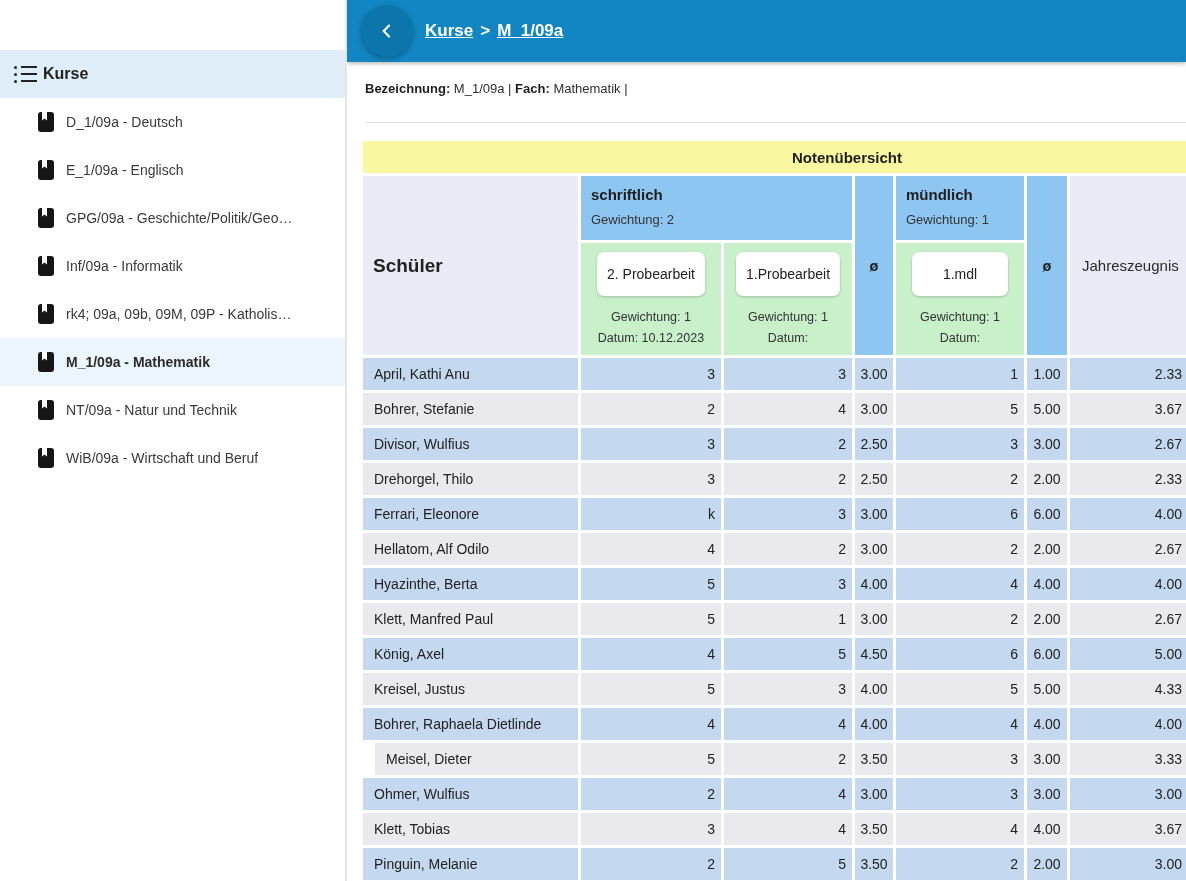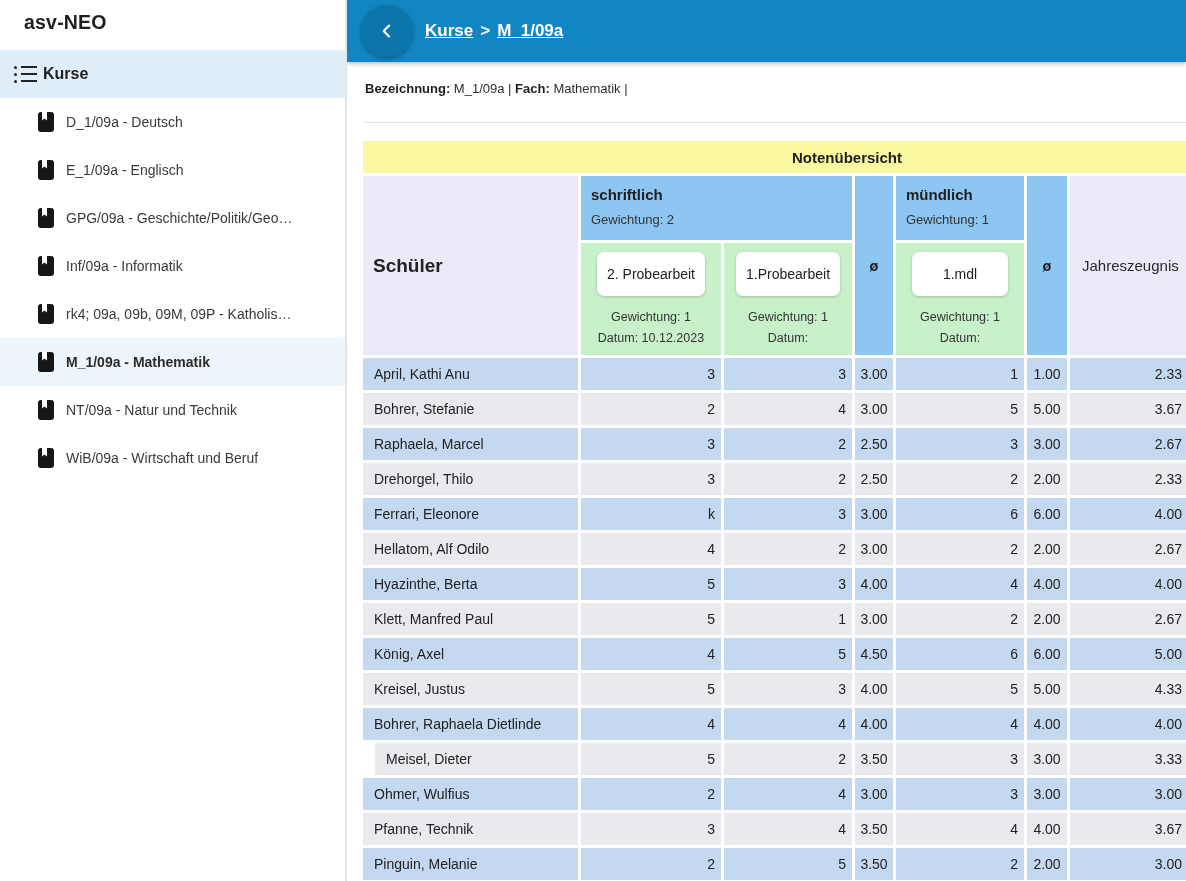--- a/index.html
+++ b/index.html
@@ -68,21 +68,20 @@
   .rc-grade { justify-content:flex-end; padding-right:6px; }
   .rc-avg { justify-content:center; }
   .rc-jz { justify-content:flex-end; padding-right:12px; }
   .odd { background:#c4d9f0; }
   .even { background:#e9e9ee; }
 </style>
 </head>
 <body>
 
 <div class="sidebar">
-  <div class="app-title">asv-NEO</div>
   <div class="kurse-header">
     <span class="list-icon">
       <span class="li-row">
           <span class="li-dot"></span>
           <span class="li-bar"></span>
         </span>
       <span class="li-row">
           <span class="li-dot"></span>
           <span class="li-bar"></span>
         </span>
@@ -215,21 +214,21 @@
         <div class="cell row-cell rc-grade odd" style="grid-area: 3 / 5;">1</div>
         <div class="cell row-cell rc-avg odd" style="grid-area: 3 / 6;">1.00</div>
         <div class="cell row-cell rc-jz odd" style="grid-area: 3 / 7;">2.33</div>
         <div class="cell row-cell rc-name even" style="grid-area: 4 / 1;">Bohrer, Stefanie</div>
         <div class="cell row-cell rc-grade even" style="grid-area: 4 / 2;">2</div>
         <div class="cell row-cell rc-grade even" style="grid-area: 4 / 3;">4</div>
         <div class="cell row-cell rc-avg even" style="grid-area: 4 / 4;">3.00</div>
         <div class="cell row-cell rc-grade even" style="grid-area: 4 / 5;">5</div>
         <div class="cell row-cell rc-avg even" style="grid-area: 4 / 6;">5.00</div>
         <div class="cell row-cell rc-jz even" style="grid-area: 4 / 7;">3.67</div>
-        <div class="cell row-cell rc-name odd" style="grid-area: 5 / 1;">Raphaela, Marcel</div>
+        <div class="cell row-cell rc-name odd" style="grid-area: 5 / 1;">Divisor, Wulfius</div>
         <div class="cell row-cell rc-grade odd" style="grid-area: 5 / 2;">3</div>
         <div class="cell row-cell rc-grade odd" style="grid-area: 5 / 3;">2</div>
         <div class="cell row-cell rc-avg odd" style="grid-area: 5 / 4;">2.50</div>
         <div class="cell row-cell rc-grade odd" style="grid-area: 5 / 5;">3</div>
         <div class="cell row-cell rc-avg odd" style="grid-area: 5 / 6;">3.00</div>
         <div class="cell row-cell rc-jz odd" style="grid-area: 5 / 7;">2.67</div>
         <div class="cell row-cell rc-name even" style="grid-area: 6 / 1;">Drehorgel, Thilo</div>
         <div class="cell row-cell rc-grade even" style="grid-area: 6 / 2;">3</div>
         <div class="cell row-cell rc-grade even" style="grid-area: 6 / 3;">2</div>
         <div class="cell row-cell rc-avg even" style="grid-area: 6 / 4;">2.50</div>
@@ -292,21 +291,21 @@
         <div class="cell row-cell rc-grade even" style="grid-area: 14 / 5;">3</div>
         <div class="cell row-cell rc-avg even" style="grid-area: 14 / 6;">3.00</div>
         <div class="cell row-cell rc-jz even" style="grid-area: 14 / 7;">3.33</div>
         <div class="cell row-cell rc-name odd" style="grid-area: 15 / 1;">Ohmer, Wulfius</div>
         <div class="cell row-cell rc-grade odd" style="grid-area: 15 / 2;">2</div>
         <div class="cell row-cell rc-grade odd" style="grid-area: 15 / 3;">4</div>
         <div class="cell row-cell rc-avg odd" style="grid-area: 15 / 4;">3.00</div>
         <div class="cell row-cell rc-grade odd" style="grid-area: 15 / 5;">3</div>
         <div class="cell row-cell rc-avg odd" style="grid-area: 15 / 6;">3.00</div>
         <div class="cell row-cell rc-jz odd" style="grid-area: 15 / 7;">3.00</div>
-        <div class="cell row-cell rc-name even" style="grid-area: 16 / 1;">Pfanne, Technik</div>
+        <div class="cell row-cell rc-name even" style="grid-area: 16 / 1;">Klett, Tobias</div>
         <div class="cell row-cell rc-grade even" style="grid-area: 16 / 2;">3</div>
         <div class="cell row-cell rc-grade even" style="grid-area: 16 / 3;">4</div>
         <div class="cell row-cell rc-avg even" style="grid-area: 16 / 4;">3.50</div>
         <div class="cell row-cell rc-grade even" style="grid-area: 16 / 5;">4</div>
         <div class="cell row-cell rc-avg even" style="grid-area: 16 / 6;">4.00</div>
         <div class="cell row-cell rc-jz even" style="grid-area: 16 / 7;">3.67</div>
         <div class="cell row-cell rc-name odd" style="grid-area: 17 / 1;">Pinguin, Melanie</div>
         <div class="cell row-cell rc-grade odd" style="grid-area: 17 / 2;">2</div>
         <div class="cell row-cell rc-grade odd" style="grid-area: 17 / 3;">5</div>
         <div class="cell row-cell rc-avg odd" style="grid-area: 17 / 4;">3.50</div>

